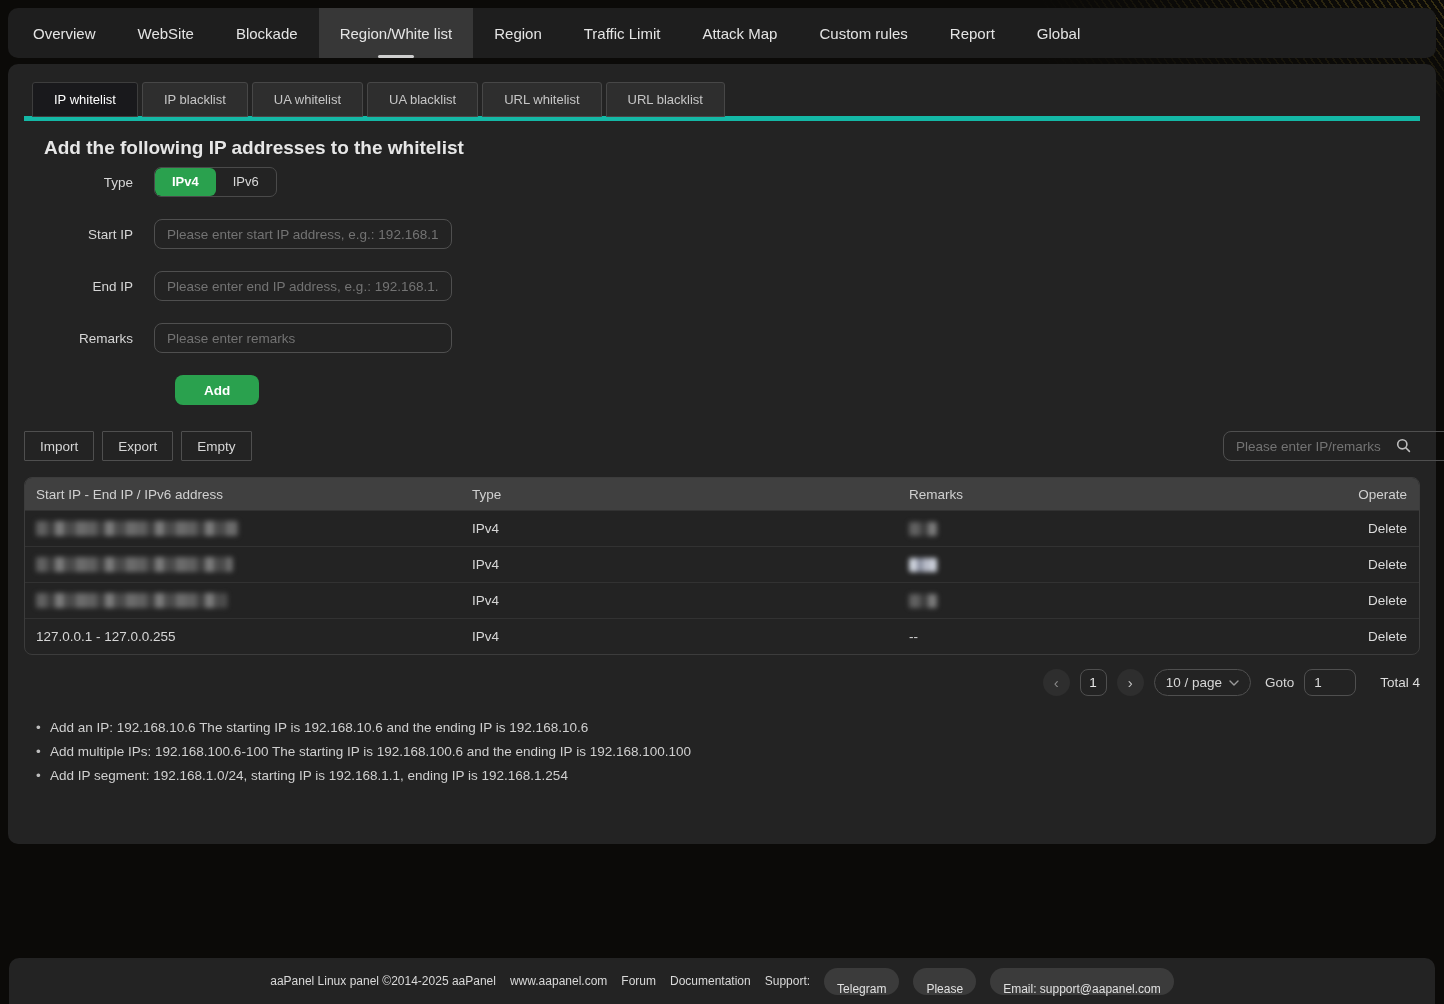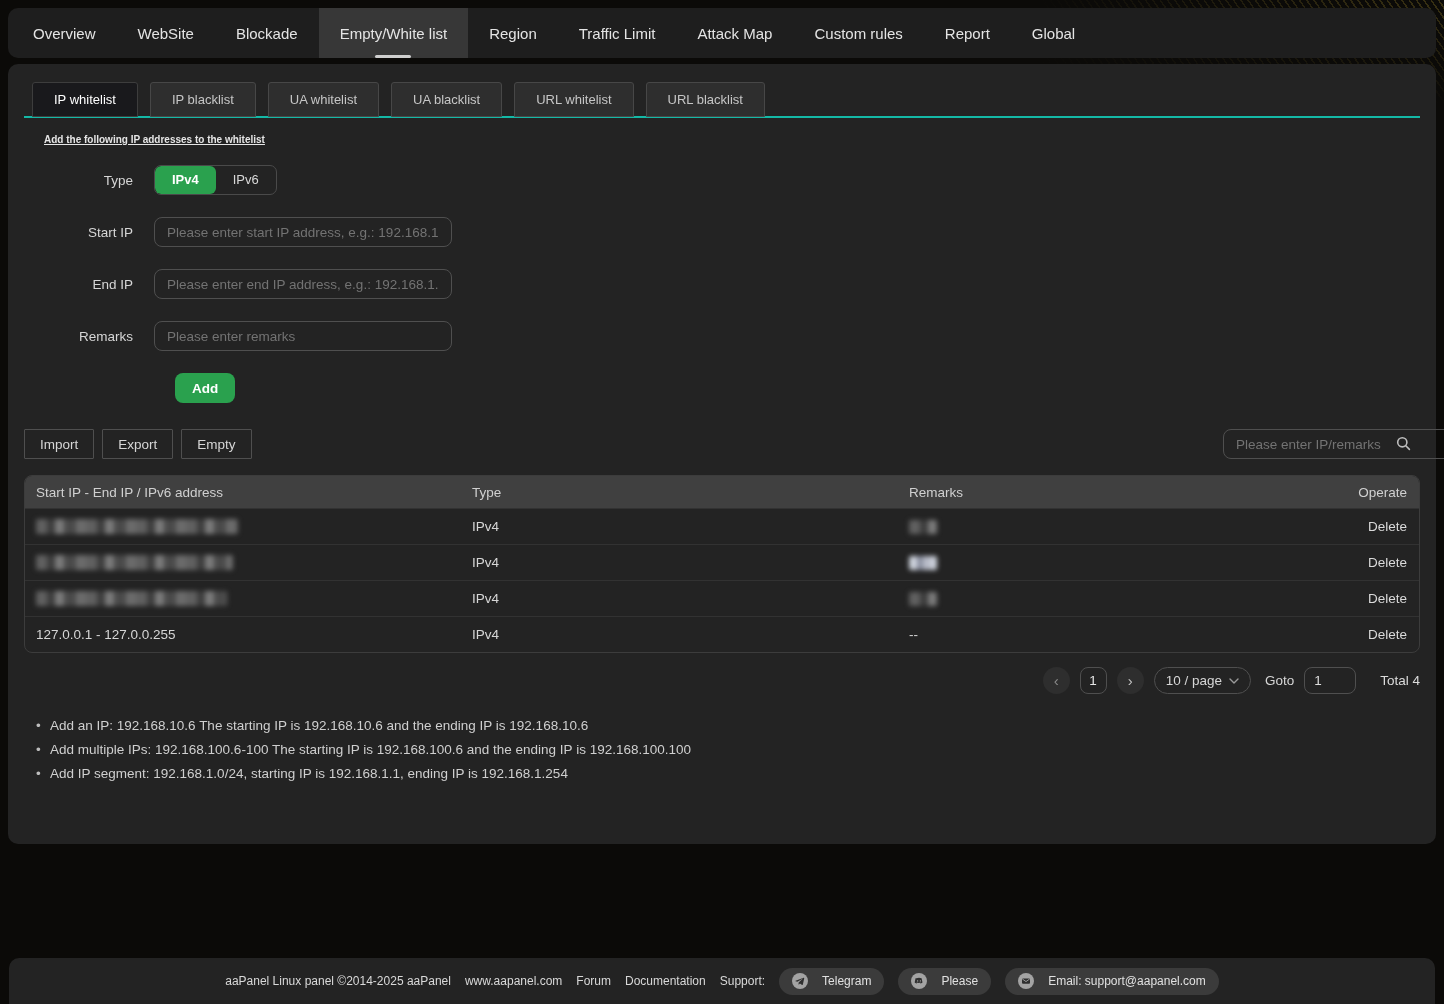--- a/index.html
+++ b/index.html
@@ -32,44 +32,44 @@
   .tab.active::after {
     content:""; position:absolute; bottom:0; left:50%; transform:translateX(-50%);
     width:36px; height:3px; background:#cfcfcf; border-radius:2px;
   }
 
   
   .panel {
     position:relative; margin:6px 8px 0; background:#232323; border-radius:10px;
     padding:18px 16px 14px; height:780px;
   }
-  .subtabs { display:flex; gap:12px; border-bottom:2px solid #14b8a6; padding-left:8px; }
+  .subtabs { display:flex; gap:4px; border-bottom:5px solid #14b8a6; padding-left:8px; }
   .subtab {
     height:35px; line-height:33px; padding:0 21px; font-size:13px;
     background:#2e2e2e; border:1px solid #474747; color:#c6c6c6;
     border-radius:3px 3px 0 0; cursor:pointer; margin-bottom:-1px;
   }
   .subtab.active { background:#19191c; color:#ffffff; border-color:#3d3d3d; }
 
   .form-area { padding-left:20px; margin-top:16px; }
-  .form-heading { font-size:10px; font-weight:bold; color:#e6e6e6; margin-bottom:20px;text-decoration:underline; }
+  .form-heading { font-size:19px; font-weight:bold; color:#e6e6e6; margin-bottom:8px; }
   .form-row { display:flex; align-items:center; margin-bottom:22px; }
   .form-label { width:110px; text-align:right; padding-right:21px; font-size:13.5px; color:#d6d6d6; }
   .segmented { display:inline-flex; border:1px solid #4a4a4a; border-radius:7px; height:30px; overflow:hidden; }
   .seg { padding:0 17px; line-height:28px; font-size:13px; color:#d8d8d8; cursor:pointer; background:transparent; }
   .seg.active { background:var(--green,#2aa14e); color:#fff; font-weight:bold; border-radius:6px; }
   .txt-input {
     width:298px; height:30px; background:transparent; border:1px solid #4f4f4f;
     border-radius:8px; color:#ddd; padding:0 12px; font-size:13.5px; outline:none;
     font-family:"Liberation Sans", sans-serif;
   }
   .txt-input::placeholder { color:#737373; }
   .btn-green {
     background:var(--green,#2aa14e); color:#fff; border:none; border-radius:8px;
-    height:30px; padding:0 17px; font-size:13.5px; font-weight:bold; cursor:pointer;
+    height:30px; padding:0 29px; font-size:13.5px; font-weight:bold; cursor:pointer;
     font-family:"Liberation Sans", sans-serif;
   }
   .add-row { margin-left:131px; }
 
   
   .toolbar { display:flex; align-items:center; margin-top:26px; }
   .btn {
     height:30px; padding:0 15px; border:1px solid #4f4f4f; border-radius:1px;
     background:transparent; color:#d6d6d6; font-size:13.5px; margin-right:8px; cursor:pointer;
     font-family:"Liberation Sans", sans-serif;
@@ -112,33 +112,33 @@
   .notes li::before { content:"•"; position:absolute; left:4px; color:#bdbdbd; }
 
   
   .footer {
     position:absolute; left:9px; right:9px; bottom:0; height:46px;
     background:#232323; border-radius:10px 10px 0 0;
     display:flex; align-items:center; justify-content:center; gap:14px;
     font-size:12px; color:#d9d9d9;
   }
   .footer .link { cursor:pointer; }
-  .pill { display:flex; align-items:center; gap:14px; background:#3b3b3b; border-radius:14px; height:27px; padding:0 13px; cursor:pointer; color:#e0e0e0; }
+  .pill { display:flex; align-items:center; gap:14px; background:#3b3b3b; border-radius:14px; height:27px; padding:0 13px; cursor:pointer; color:#e0e0e0;flex-direction:column; }
   .icn-circle { width:16px; height:16px; display:block; }
 </style>
 </head>
 <body style="--green: #2aa14e;">
 
 <div class="texture"></div>
 
 <nav class="topnav" id="topnav">
     <div class="tab">Overview</div>
     <div class="tab">WebSite</div>
     <div class="tab">Blockade</div>
-    <div class="tab active">Empty/White list</div>
+    <div class="tab active">Region/White list</div>
     <div class="tab">Region</div>
     <div class="tab">Traffic Limit</div>
     <div class="tab">Attack Map</div>
     <div class="tab">Custom rules</div>
     <div class="tab">Report</div>
     <div class="tab">Global</div>
   </nav>
 
 <main class="panel">
 

